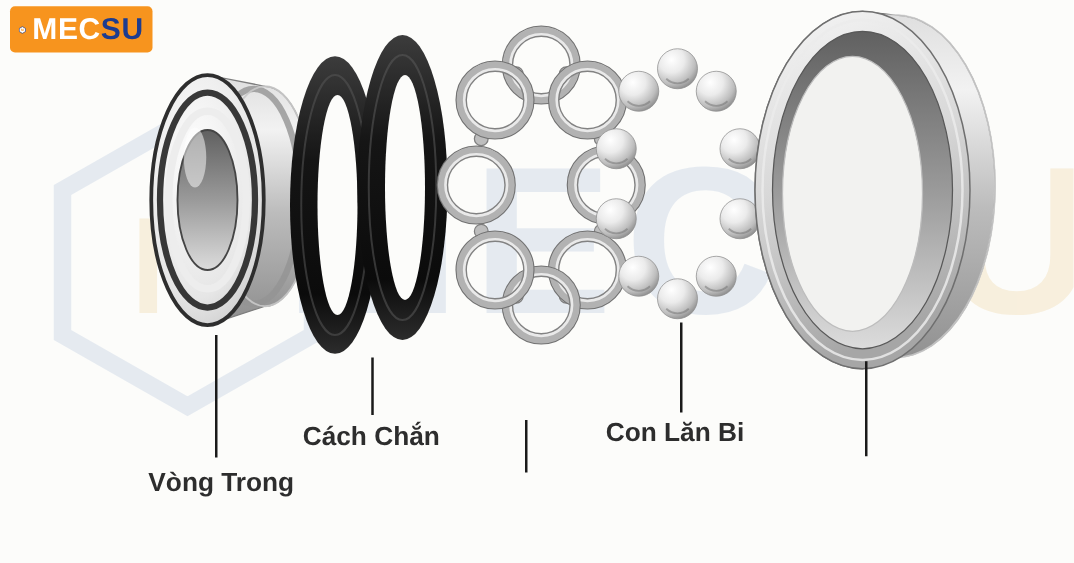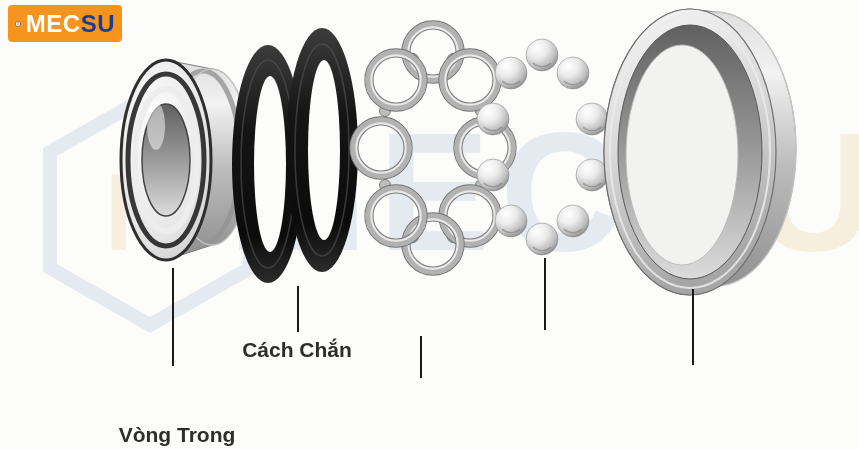--- a/index.html
+++ b/index.html
@@ -164,18 +164,19 @@
     </svg>
     <div class="logo-text"><span class="logo-mec">MEC</span><span class="logo-su">SU</span></div>
   </div>
 
   <div class="callout-line" style="left:172px;top:268px;height:98px;"></div>
   <div class="callout-line" style="left:297px;top:286px;height:46px;"></div>
   <div class="callout-line" style="left:420px;top:336px;height:42px;"></div>
   <div class="callout-line" style="left:544px;top:258px;height:72px;"></div>
   <div class="callout-line" style="left:692px;top:289px;height:76px;"></div>
 
-  <div class="callout-label" style="left:177px;top:373px;margin-top:48px;">Vòng Trong</div>
+  <div class="callout-label" style="left:177px;top:373px;">Vòng Trong</div>
   <div class="callout-label" style="left:297px;top:336px;">Cách Chắn</div>
   <div class="callout-label" style="left:421px;top:381px;">
   </div>
+  <div class="callout-label" style="left:540px;top:333px;">Con Lăn Bi</div>
 
 </div>
 
 </body></html>

